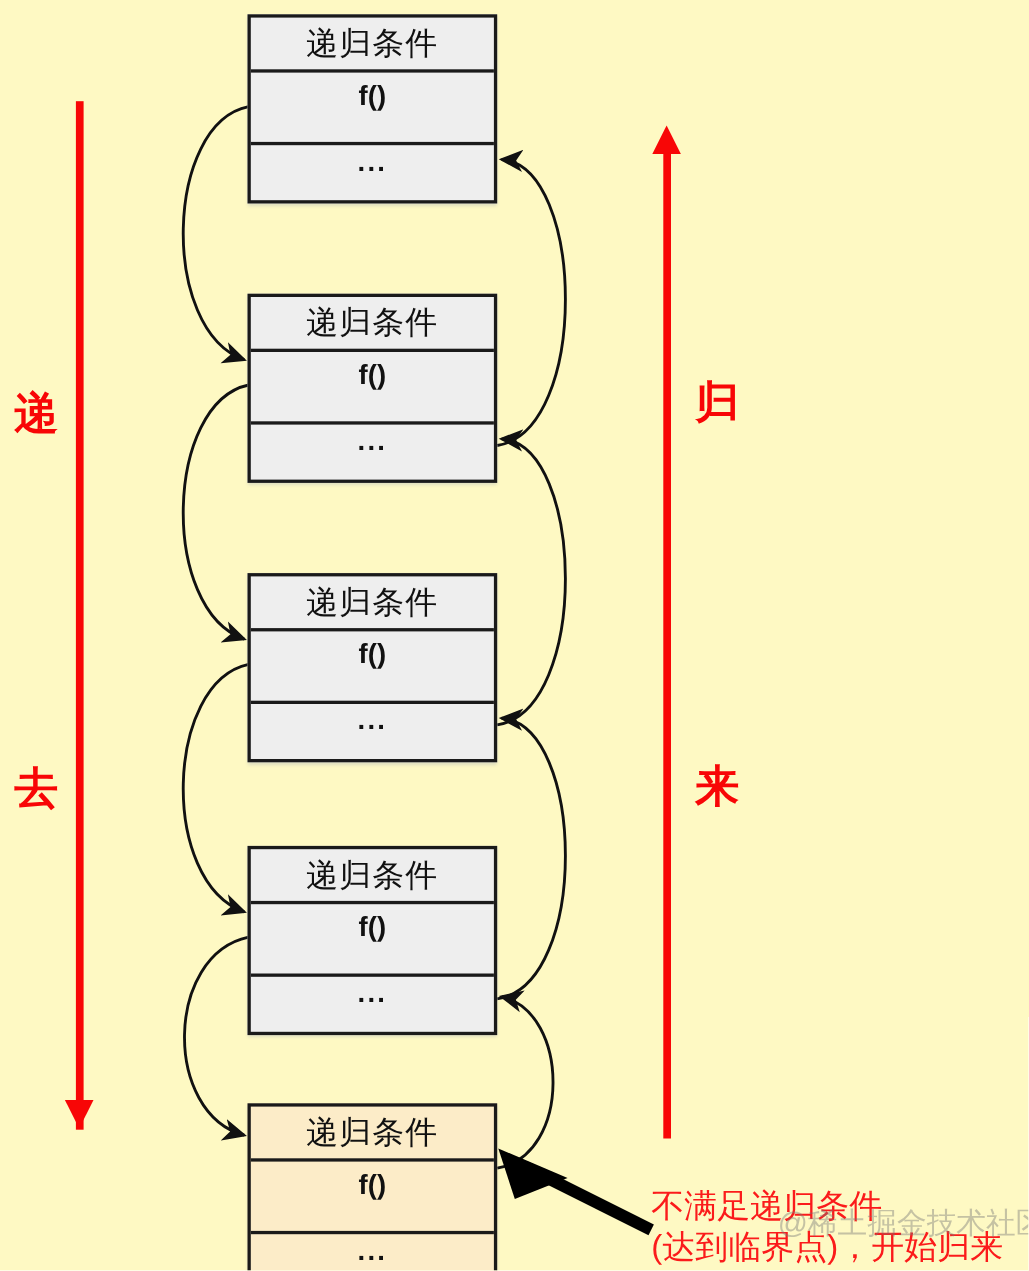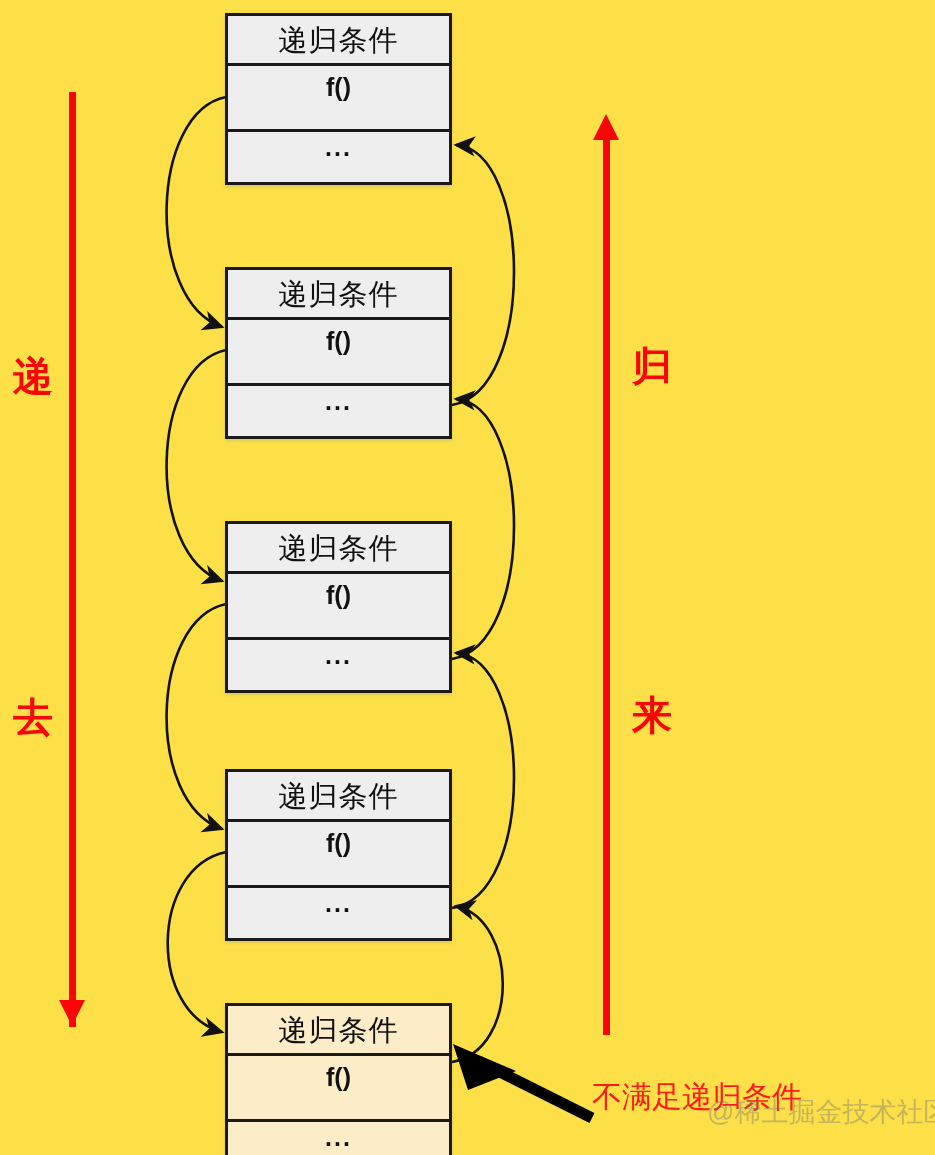--- a/index.html
+++ b/index.html
@@ -7,21 +7,21 @@
     padding: 0;
     background: #ffffff;
   }
   body {
     font-family: "Liberation Sans", "DejaVu Sans", sans-serif;
   }
   #canvas {
     position: relative;
     width: 935px;
     height: 1155px;
-    background: #fde047;
+    background: #fef9c3;
     overflow: hidden;
   }
   #edges {
     position: absolute;
     left: 0;
     top: 0;
     width: 935px;
     height: 1155px;
     pointer-events: none;
   }
@@ -201,17 +201,18 @@
   <div class="axis-label" style="left:13px; top:355px;">递</div>
   <div class="axis-label" style="left:13px; top:696px;">去</div>
 
   <div class="axis" style="left:603px; top:140px; height:895px;"></div>
   <div class="axis-head up" style="left:593px; top:114px;"></div>
   <div class="axis-label" style="left:632px; top:345px;">归</div>
   <div class="axis-label" style="left:632px; top:694px;">来</div>
 
   <div class="annotation">
     <span class="ln">不满足递归条件</span>
+    <span class="ln">(达到临界点)，开始归来</span>
   </div>
 
   <div class="watermark">@稀土掘金技术社区</div>
 
 </div>
 
 </body></html>

